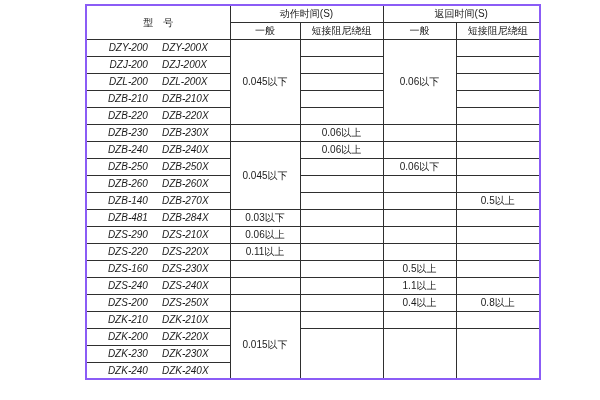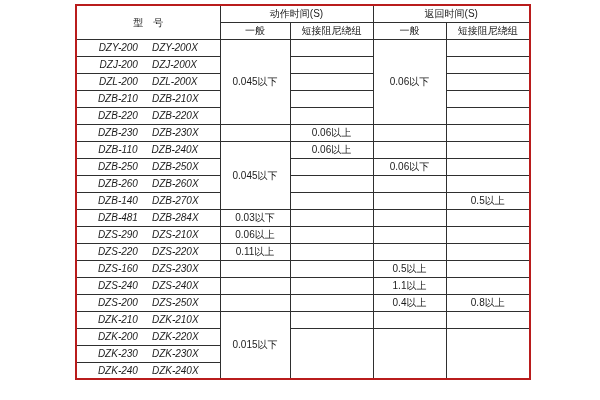--- a/index.html
+++ b/index.html
@@ -12,27 +12,27 @@
   }
   .page {
     position: relative;
     width: 600px;
     height: 400px;
     background: #ffffff;
     overflow: hidden;
   }
   table.spec-table {
     position: absolute;
-    left: 75px;
+    left: 85px;
     top: 4px;
     width: 454px;
     height: 318px;
     border-collapse: collapse;
     table-layout: fixed;
-    border: 2px solid #b91c1c;
+    border: 2px solid #8b5cf6;
   }
   .spec-table th, .spec-table td {
     border: 1px solid #2f2f2f;
     padding: 0;
     margin: 0;
     text-align: center;
     vertical-align: middle;
     font-size: 10px;
     font-weight: normal;
     color: #1a1a1a;
@@ -99,21 +99,21 @@
           <td class="value-cell"></td>
         </tr>
         <tr>
           <td class="model-cell"><span>DZB-230</span><span>DZB-230X</span></td>
           <td class="value-cell"></td>
           <td class="value-cell">0.06以上</td>
           <td class="value-cell"></td>
           <td class="value-cell"></td>
         </tr>
         <tr>
-          <td class="model-cell"><span>DZB-110</span><span>DZB-240X</span></td>
+          <td class="model-cell"><span>DZB-240</span><span>DZB-240X</span></td>
           <td class="value-cell" rowspan="4">0.045以下</td>
           <td class="value-cell">0.06以上</td>
           <td class="value-cell"></td>
           <td class="value-cell"></td>
         </tr>
         <tr>
           <td class="model-cell"><span>DZB-250</span><span>DZB-250X</span></td>
           <td class="value-cell"></td>
           <td class="value-cell">0.06以下</td>
           <td class="value-cell"></td>

